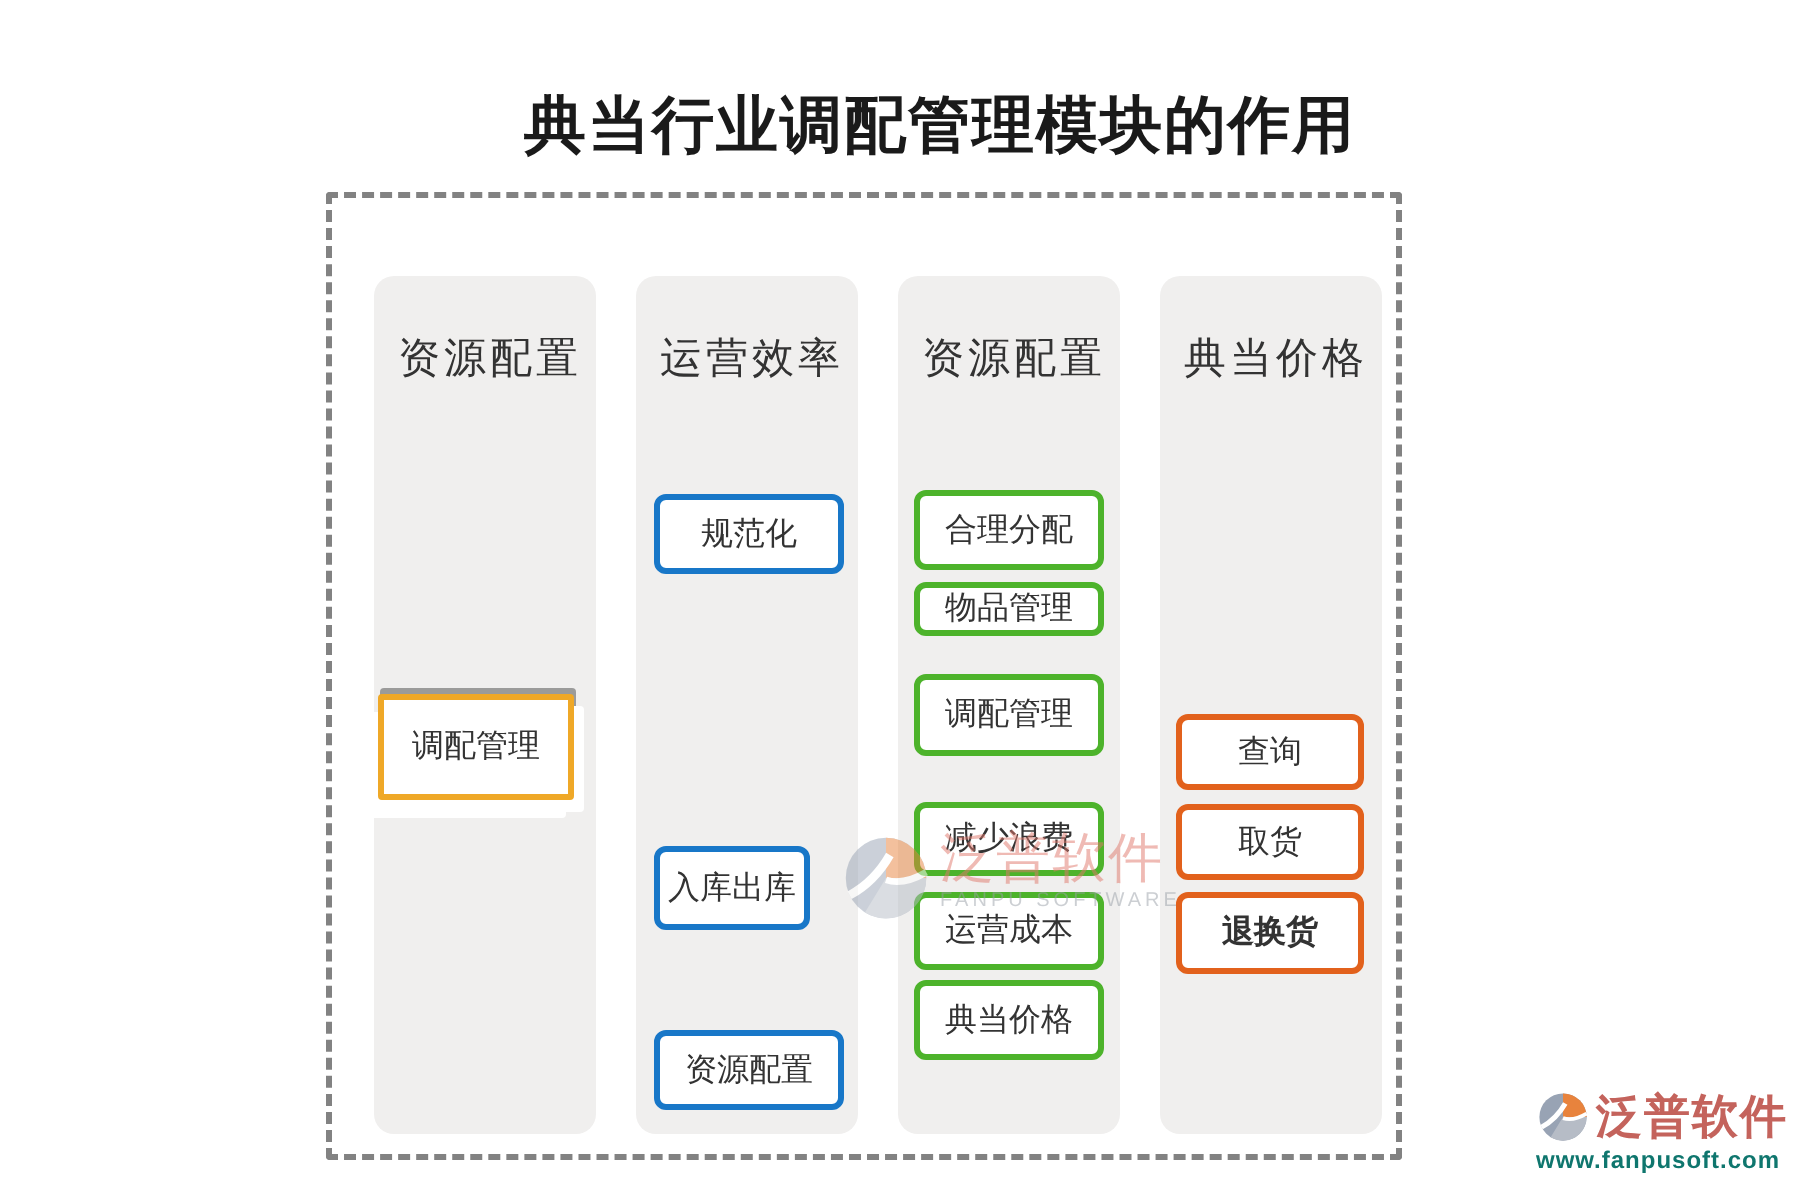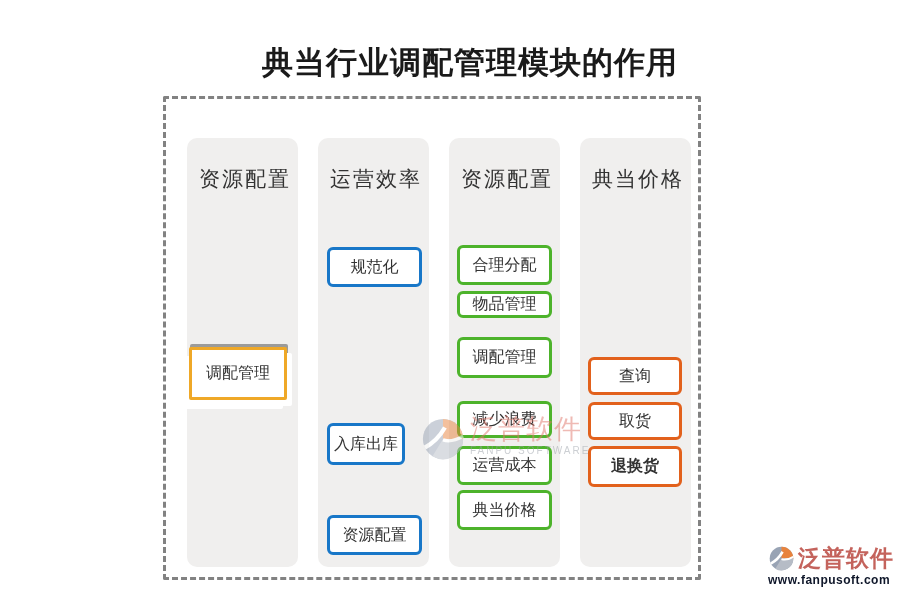--- a/index.html
+++ b/index.html
@@ -47,21 +47,21 @@
     opacity:.5;z-index:3;pointer-events:none;
   }
   .wm-text{display:flex;flex-direction:column;line-height:1;}
   .wm-brand{font-size:27px;color:#e0786c;letter-spacing:1px;font-family:"Liberation Serif","DejaVu Serif",serif;}
   .wm-en{font-size:10px;color:#9aa0a8;letter-spacing:2px;margin-top:3px;font-family:"Liberation Sans","DejaVu Sans",sans-serif;}
 
   .footer-logo{position:absolute;left:768px;top:545px;z-index:3;}
   .fl-row{display:flex;align-items:center;gap:3px;}
   .fl-brand{font-size:23px;font-weight:bold;color:#c4635c;letter-spacing:1px;
     font-family:"Liberation Serif","DejaVu Serif",serif;line-height:1.1;}
-  .fl-url{font-size:12px;font-weight:bold;color:#0f172a;letter-spacing:.5px;margin-top:1px;
+  .fl-url{font-size:12px;font-weight:bold;color:#0f766e;letter-spacing:.5px;margin-top:1px;
     font-family:"Liberation Sans","DejaVu Sans",sans-serif;}
   .logo-svg{display:block;}
 </style>
 </head>
 <body>
 
 <div class="canvas">
 
   <h1 class="title">典当行业调配管理模块的作用</h1>
 

